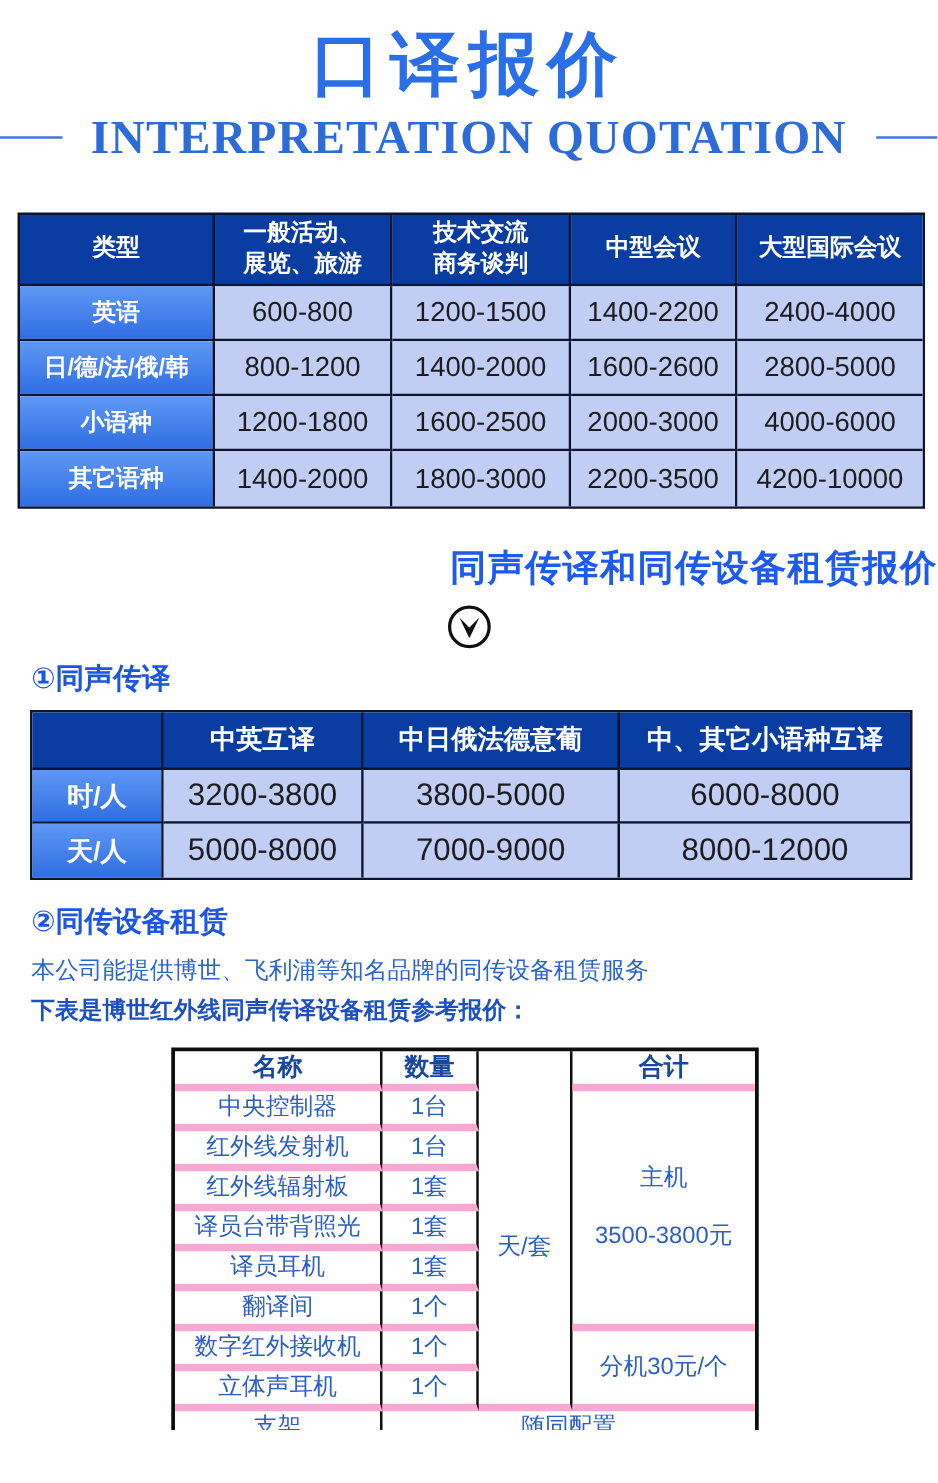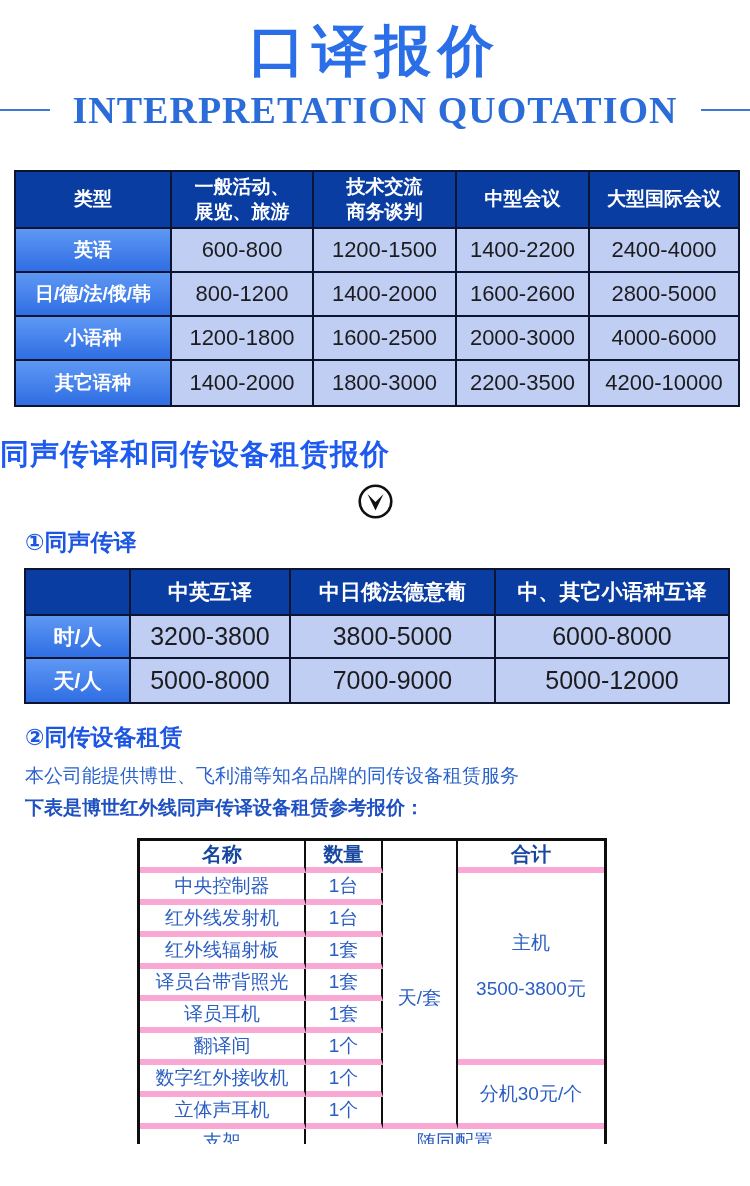--- a/index.html
+++ b/index.html
@@ -26,21 +26,21 @@
   .t1 td { height:44px; } .t2 td { height:43px; }
   .hdr { background:#0a3da2; color:#ffffff; font-weight:bold; font-size:19px; white-space:pre-line; line-height:1.3; }
   .t2 .hdr { font-size:21px; }
   .rowlabel { background:linear-gradient(180deg,#5e98f4,#2f6ee3); color:#ffffff;
               font-weight:bold; font-size:19px; border-bottom-color:#e8eefb; }
   .t2 .rowlabel { font-size:21px; }
   .cell { background:#bfcef2; color:#1c1c1e; font-size:22px; }
   .t2 .cell { font-size:25px; }
 
   
-  .section-title { margin-top:28px; text-align:left; font-size:29px; font-weight:bold;
+  .section-title { margin-top:28px; text-align:right; font-size:29px; font-weight:bold;
                    color:#1d5af0; letter-spacing:1px; }
   .icon-wrap { text-align:center; margin-top:8px; height:38px; }
   .sub-label { margin:6px 0 0 25px; font-size:23px; font-weight:bold; color:#1c55e2; }
   .desc1 { margin:10px 0 0 25px; font-size:19px; color:#2b63cc; }
   .desc2 { margin:6px 0 0 25px; font-size:19px; font-weight:bold; color:#1d50c0; }
 
   
   .t3 { margin:17px 0 0 137px; width:470px; display:grid;
         grid-template-columns:166px 77px 75px 146px; grid-auto-rows:32px;
         border:3px solid #0e0e0e; color:#2a5ec2; font-size:19px; }
@@ -144,21 +144,21 @@
     <tr>
       <td class="rowlabel">时/人</td>
       <td class="cell">3200-3800</td>
       <td class="cell">3800-5000</td>
       <td class="cell">6000-8000</td>
     </tr>
     <tr>
       <td class="rowlabel">天/人</td>
       <td class="cell">5000-8000</td>
       <td class="cell">7000-9000</td>
-      <td class="cell">5000-12000</td>
+      <td class="cell">8000-12000</td>
     </tr>
   </tbody>
     </table>
 
   <div class="sub-label" style="margin-top:18px;">②同传设备租赁</div>
   <div class="desc1">本公司能提供博世、飞利浦等知名品牌的同传设备租赁服务</div>
   <div class="desc2">下表是博世红外线同声传译设备租赁参考报价：</div>
 
   <div class="t3">
     <div class="bold">名称</div>

